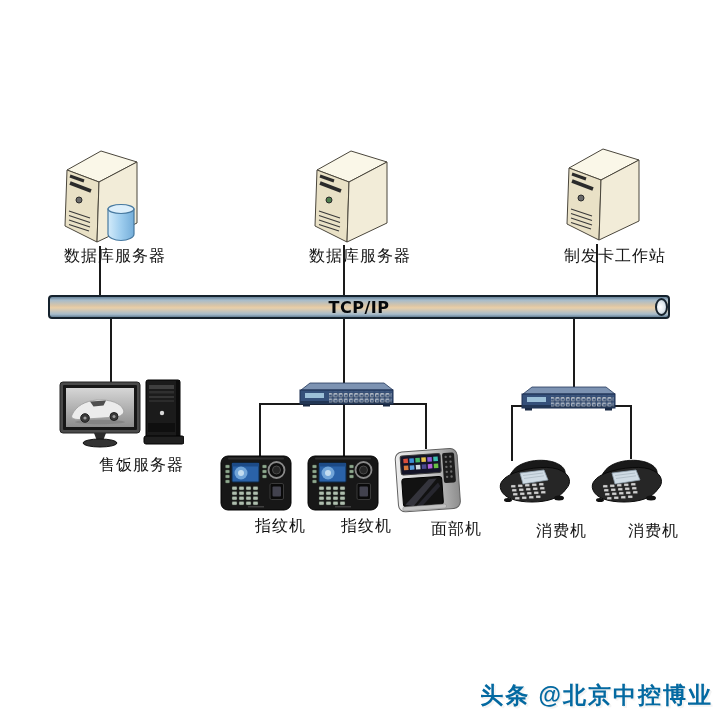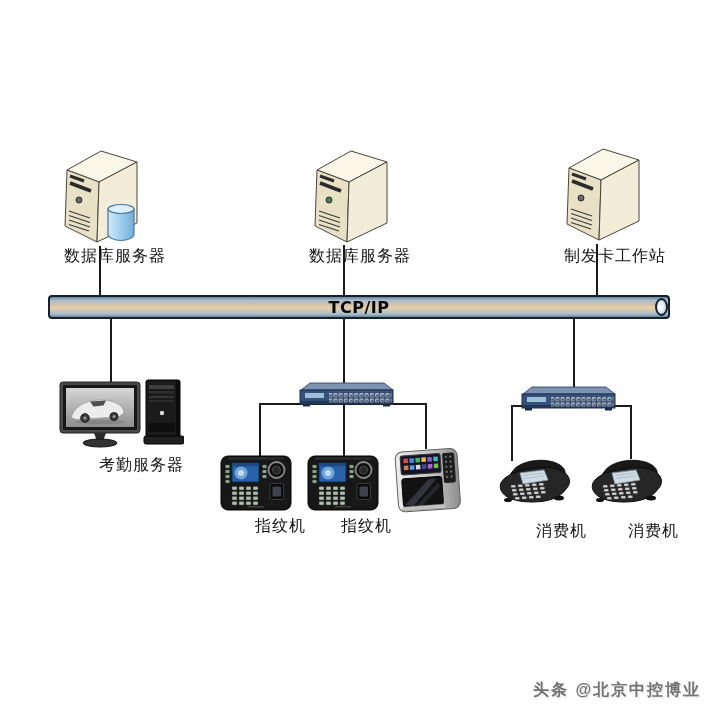--- a/index.html
+++ b/index.html
@@ -12,22 +12,22 @@
          letter-spacing:1px;white-space:nowrap;}
   .bus{position:absolute;left:48px;top:295px;width:622px;height:24px;box-sizing:border-box;
        border:2px solid #15222d;border-radius:4px;z-index:2;
        background:linear-gradient(to bottom,#67839a 0%,#a7bccb 16%,#ddc6a5 45%,#e9cfa9 54%,#a7bccb 86%,#67839a 100%);
        display:flex;align-items:center;justify-content:center;}
   .bus-label{font-weight:bold;font-size:16px;color:#05080b;letter-spacing:0.5px;
              font-family:"DejaVu Sans",sans-serif;}
   .bus-cap{position:absolute;right:0px;top:1px;width:13px;height:18px;box-sizing:border-box;
            border:2px solid #15222d;border-radius:50%;
            background:radial-gradient(ellipse at 38% 50%,#ffffff 0%,#dfe7ed 55%,#8da1b1 100%);}
-  .watermark{position:absolute;right:26px;top:680px;z-index:3;font-size:16px;font-weight:700;
-             color:#737373;letter-spacing:2px;text-shadow:2px 2px 0 #f4f4f4,1px 1px 0 #e2e2e2;}
+  .watermark{position:absolute;right:14px;top:680px;z-index:3;font-size:23px;font-weight:700;
+             color:#0369a1;letter-spacing:2px;text-shadow:2px 2px 0 #f4f4f4,1px 1px 0 #e2e2e2;}
 </style>
 </head>
 <body>
 
 <div class="canvas">
 
   <div class="vline" style="left:99px;top:246px;height:50px;"></div>
   <div class="vline" style="left:343px;top:245px;height:51px;"></div>
   <div class="vline" style="left:596px;top:244px;height:52px;"></div>
 
@@ -136,21 +136,21 @@
     <rect x="88" y="2" width="34" height="58" rx="2" fill="#1b1b1b" stroke="#000"></rect>
     <rect x="118" y="2" width="4" height="58" fill="#0c0c0c"></rect>
     <rect x="91" y="7" width="25" height="4" fill="#3f3f3f"></rect>
     <rect x="91" y="13" width="25" height="2.5" fill="#2f2f2f"></rect>
     <rect x="91" y="18" width="25" height="2" fill="#343434"></rect>
     <rect x="91" y="22" width="25" height="2" fill="#2b2b2b"></rect>
     <circle cx="104" cy="35" r="2.2" fill="#d9d9d9"></circle>
     <rect x="90" y="45" width="27" height="9" fill="#0f0f0f"></rect>
     <rect x="86" y="58" width="40" height="8" rx="2" fill="#202020" stroke="#000"></rect>
   </svg>
-  <div class="label" style="left:64px;top:455px;width:120px;">考勤服务器</div>
+  <div class="label" style="left:64px;top:455px;width:120px;">售饭服务器</div>
 
   <svg class="icon" style="left:297px;top:382px;" width="100" height="27" viewBox="0 0 100 27">
     <defs>
       <pattern id="pa" width="5.2" height="5.5" patternUnits="userSpaceOnUse">
         <rect width="4.2" height="4.4" fill="#e9eff5" stroke="#101f38" stroke-width="0.5"></rect>
         <rect x="1" y="1.4" width="2.4" height="2" fill="#2c456b"></rect>
       </pattern>
     </defs>
     <polygon points="13,1 87,1 96,8 4,8" fill="#7d93b2" stroke="#24385c" stroke-width="0.8"></polygon>
     <rect x="3" y="8" width="93" height="14" fill="#35507a" stroke="#1c2e50"></rect>
@@ -298,20 +298,21 @@
           <circle cx="63" cy="26" r="1.2"></circle>
         <circle cx="58.5" cy="31" r="1.2"></circle>
           <circle cx="63" cy="31" r="1.2"></circle>
       </g>
       <rect x="13" y="30" width="40" height="28" rx="3" fill="#121212" stroke="#000"></rect>
       <polygon points="15,56 40,32 48,32 23,58" fill="#34343c"></polygon>
       <polygon points="26,58 49,36 51,40 32,58" fill="#26262e"></polygon>
       <rect x="12" y="58" width="44" height="4" rx="2" fill="#c2c2c2" stroke="#8a8a8a" stroke-width="0.5"></rect>
     </g>
   </svg>
+  <div class="label" style="left:382px;top:519px;width:100px;">面部机</div>
 
   <svg class="icon" style="left:496px;top:454px;" width="78" height="52" viewBox="0 0 78 52">
     <path d="M16,18 C24,5 52,3 64,11 C70,15 71,21 66,23 C54,15 30,17 20,26 C14,24 13,21 16,18 Z" fill="#191919" stroke="#000" stroke-width="0.8"></path>
     <path d="M5,36 C2,29 8,23 18,19 C34,13 56,11 66,17 C74,21 76,29 70,35 C64,44 52,48 36,48 C20,48 8,44 5,36 Z" fill="#262626" stroke="#0a0a0a"></path>
     <path d="M24,19 L48,16 L52,26 L27,30 Z" fill="#cfdbe4" stroke="#8fa0ac" stroke-width="0.8"></path>
     <path d="M27,21.5 L47,19" stroke="#aab8c2" stroke-width="0.8" fill="none"></path>
     <path d="M28,24.5 L48,21.8" stroke="#aab8c2" stroke-width="0.8" fill="none"></path>
     <g fill="#cfcfcf" stroke="#555" stroke-width="0.3">
       <rect x="15" y="31" width="4.5" height="2.6" rx="0.6"></rect>
         <rect x="22" y="30.5" width="4.5" height="2.6" rx="0.6"></rect>

